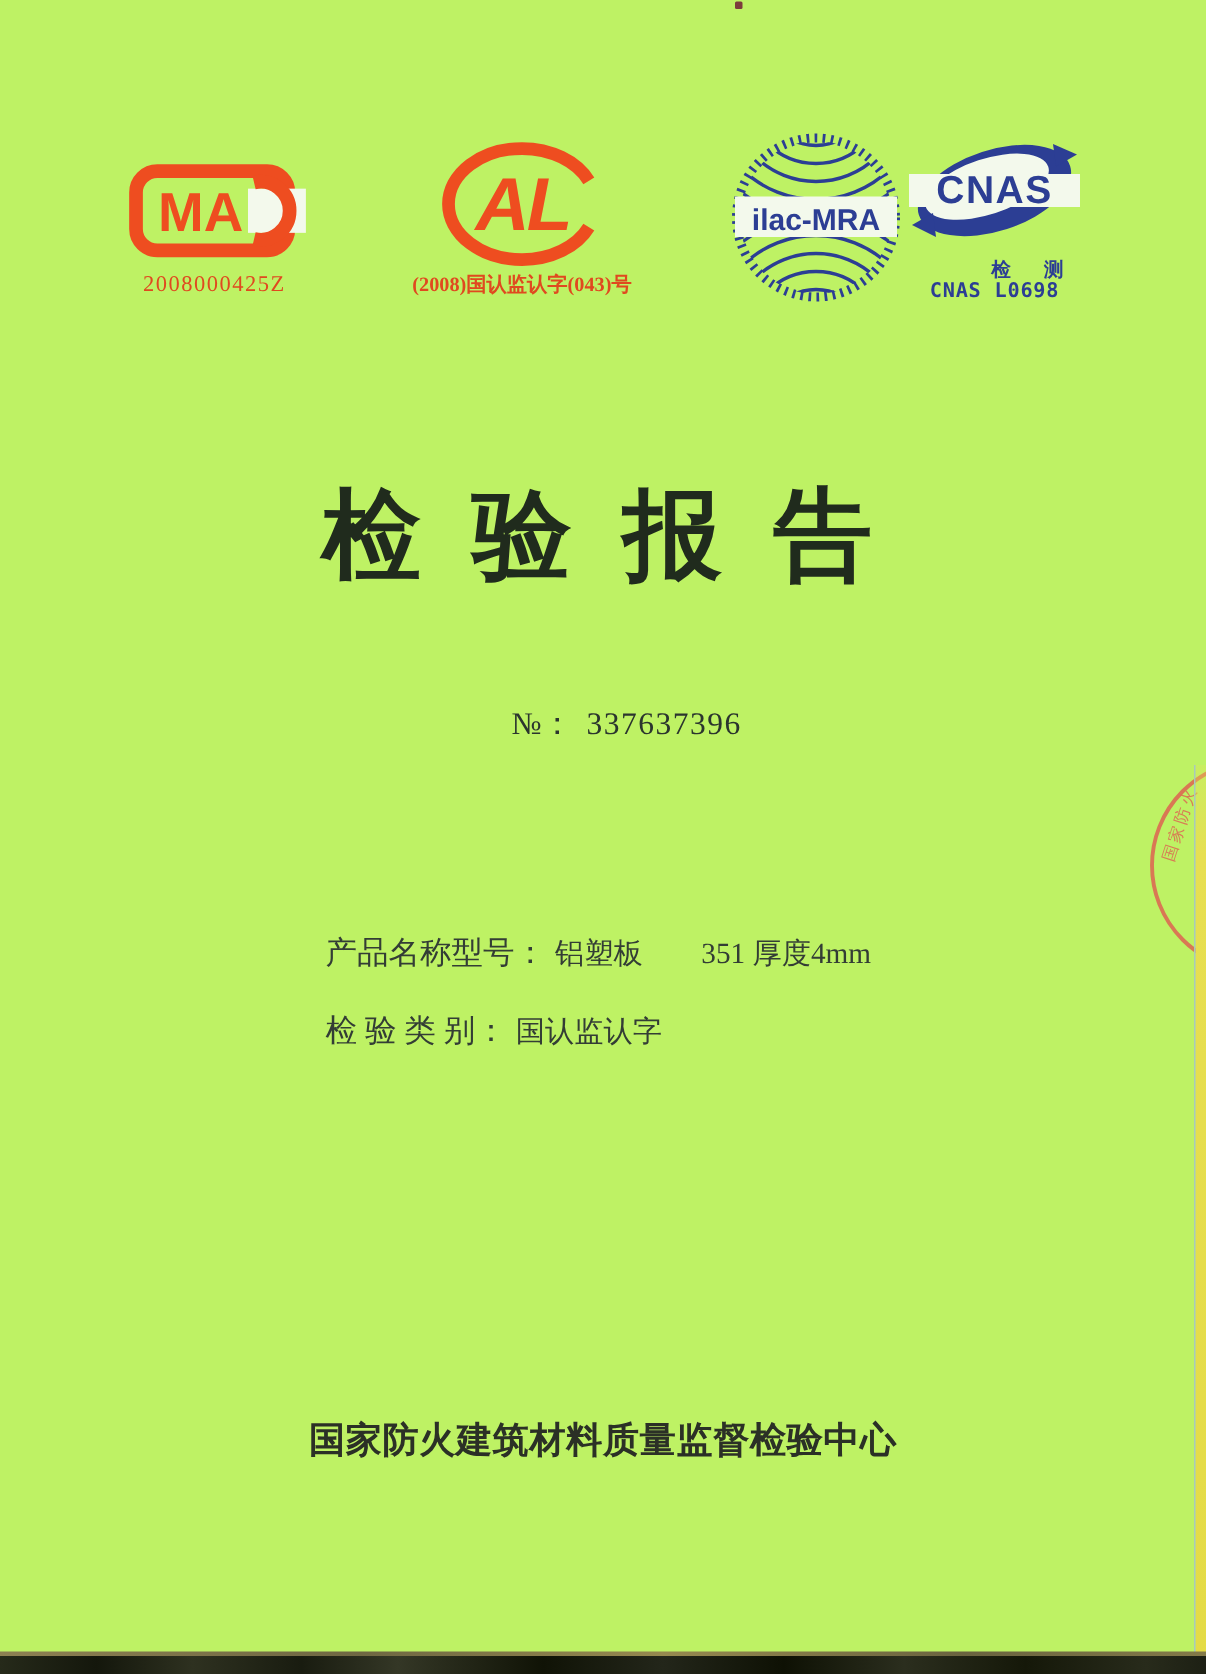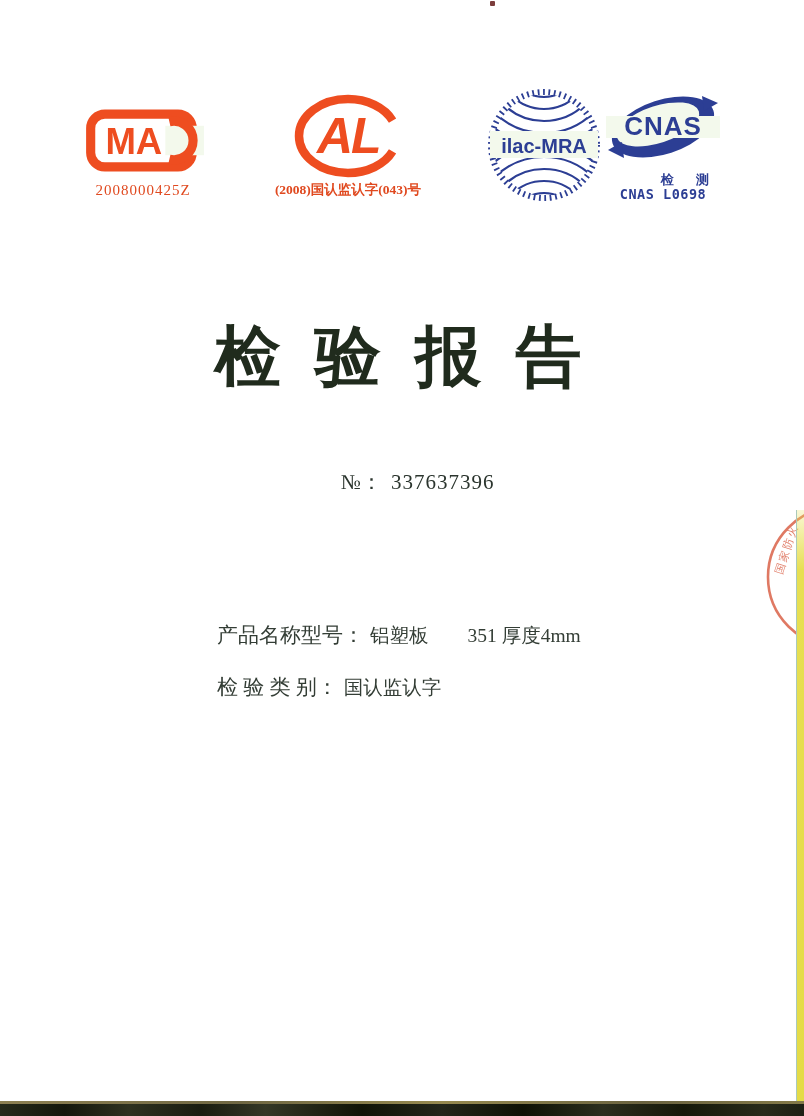--- a/index.html
+++ b/index.html
@@ -1,21 +1,21 @@
 <!DOCTYPE html>
 <html><head>
 <meta charset="utf-8">
 <style>
   html,body{margin:0;padding:0;background:#d8d8d0;}
   .serif{font-family:"Liberation Serif","DejaVu Serif",serif;}
   .sans{font-family:"Liberation Sans","DejaVu Sans",sans-serif;}
   .mono{font-family:"DejaVu Sans Mono","Liberation Mono",monospace;}
   .page{
     position:relative;width:804px;height:1116px;margin:0 auto;
-    background:#ffffff;overflow:hidden;
+    background:#bef264;overflow:hidden;
   }
   .abs{position:absolute;}
   .pre{white-space:pre;}
   .center{text-align:center;}
   .red-text{color:#e0491f;}
   .blue-text{color:#2c3e94;}
 
   .scan-dot{left:490px;top:1px;width:5px;height:5px;background:#7c3d3c;border-radius:1px;}
 
   .cma-svg{left:84px;top:108px;}
@@ -122,20 +122,21 @@
     <span>№：</span><span class="num">337637396</span>
   </div>
 
   <div class="abs field f1 serif pre">
     <span>产品名称型号：</span><span class="value">铝塑板        351 厚度4mm</span>
   </div>
   <div class="abs field f2 serif pre">
     <span>检 验 类 别：</span><span class="value">国认监认字</span>
   </div>
 
+  <div class="abs footer-org sans center">国家防火建筑材料质量监督检验中心</div>
 
   <svg class="abs stamp-svg" width="44" height="170" viewBox="0 0 44 170">
     <circle cx="78" cy="82" r="70" fill="none" stroke="#dc6a52" stroke-width="2.6" opacity="0.9"></circle>
     <text x="22" y="80" font-size="11" fill="#dc6a52" opacity="0.85" letter-spacing="2" transform="rotate(-72 22 80)" font-family="Liberation Sans, DejaVu Sans, sans-serif">国家防火</text>
   </svg>
 
   <div class="abs edge-stripe"></div>
   <div class="abs scan-tan-line"></div>
   <div class="abs scan-bottom-band"></div>
 

